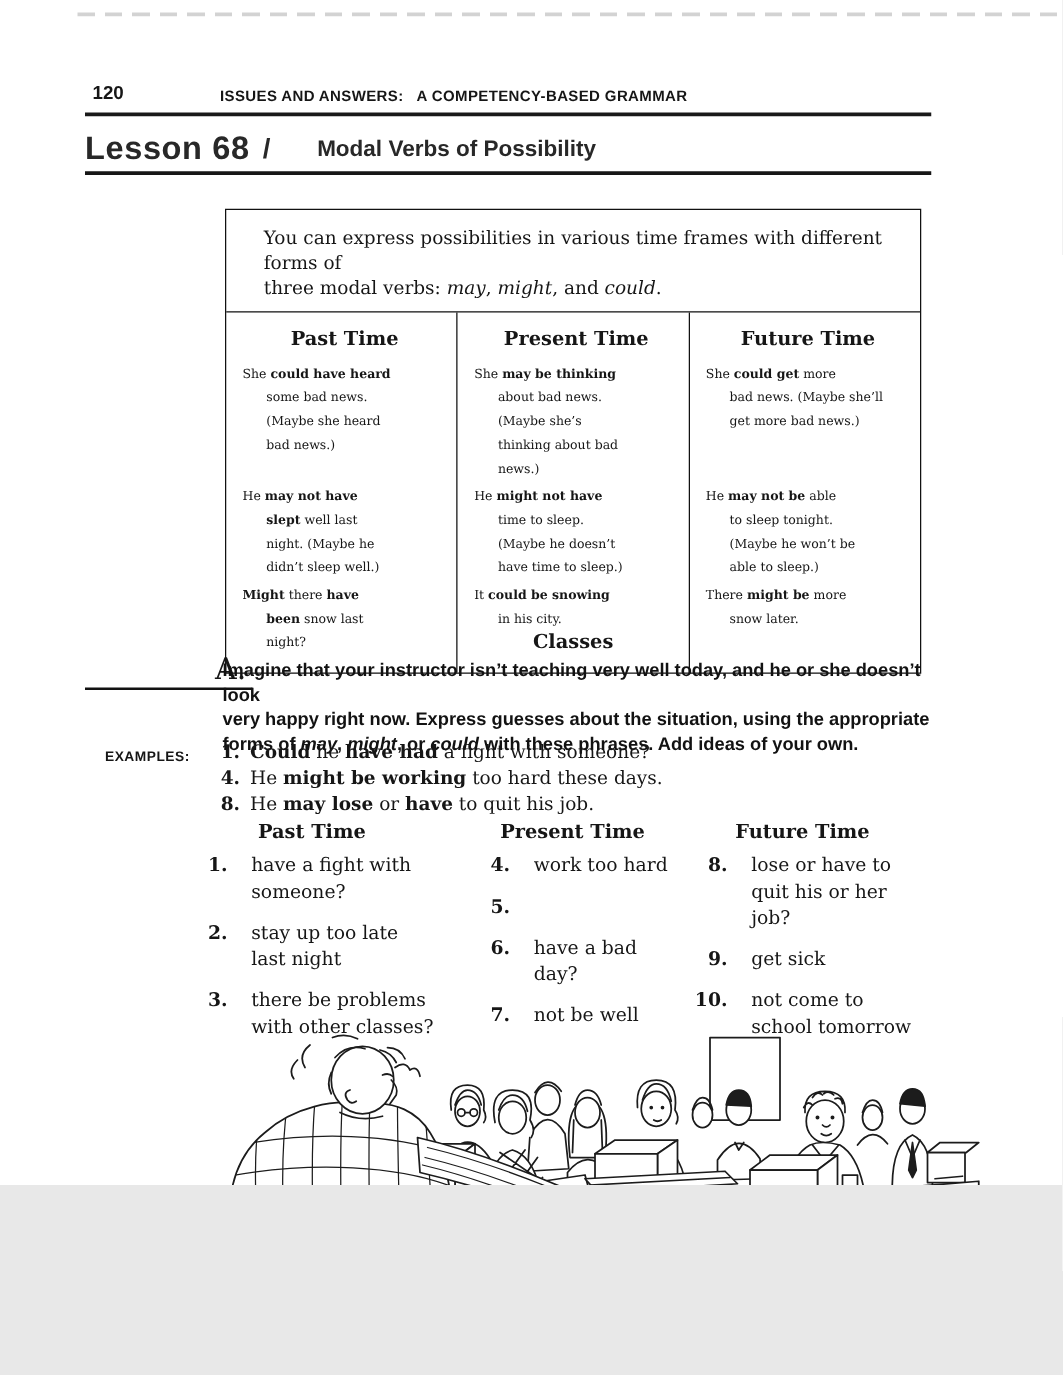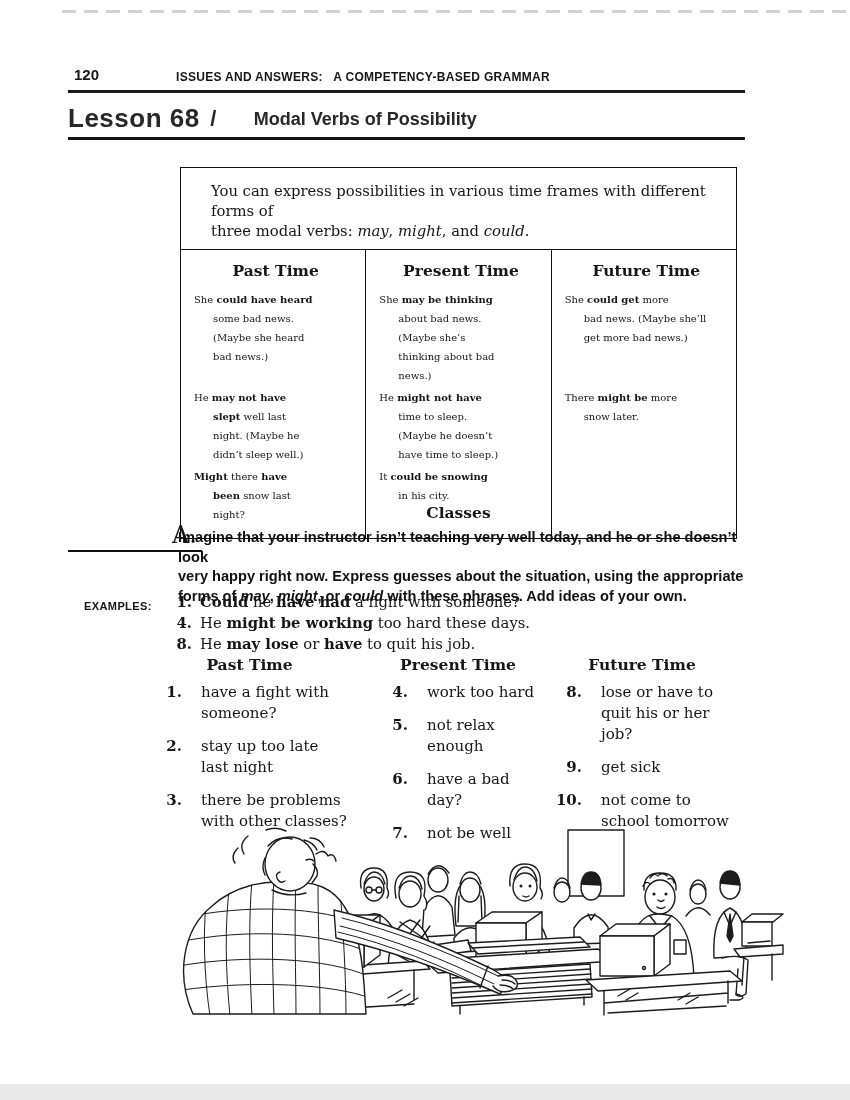--- a/index.html
+++ b/index.html
@@ -1,16 +1,16 @@
 <!DOCTYPE html>
 <html><head>
 <meta charset="utf-8">
 <style>
   html,body{margin:0;padding:0;background:#e8e8e8;}
-  .sheet{position:relative;width:850px;height:1084px;background:#ffffff;overflow:hidden;
+  .sheet{position:relative;width:850px;height:948px;background:#ffffff;overflow:hidden;
          font-family:"DejaVu Serif", serif;color:#161616;}
   .b{font-weight:bold;}
   .i{font-style:italic;}
   .sans{font-family:"Liberation Sans", sans-serif;}
   .abs{position:absolute;}
 
   
   .artifact-top{left:62px;top:10px;width:788px;height:3px;
     background:repeating-linear-gradient(90deg,#c4c4c4 0 14px, transparent 14px 22px);
     opacity:.75;}
@@ -114,20 +114,24 @@
 (Maybe he doesn’t
 have time to sleep.)</span></div>
         <div class="gb-entry"><span>It </span><span class="b">could be snowing</span><span>
 in his city.</span></div>
       </div>
       <div class="gb-col">
         <div class="gb-head">Future Time</div>
         <div class="gb-entry r1"><span>She </span><span class="b">could get</span><span> more
 bad news. (Maybe she’ll
 get more bad news.)</span></div>
+        <div class="gb-entry r2"><span>He </span><span class="b">may not be</span><span> able
+to sleep tonight.
+(Maybe he won’t be
+able to sleep.)</span></div>
         <div class="gb-entry"><span>There </span><span class="b">might be</span><span> more
 snow later.</span></div>
       </div>
     </div>
   </div>
 
   <div class="abs classes-heading">Classes</div>
 
   <div class="abs a-label">A.</div>
   <div class="abs instructions sans"><span>Imagine that your instructor isn’t teaching very well today, and he or she doesn’t look
@@ -170,21 +174,20 @@
   </div>
 
   <div class="abs pcol pcol-present">
     <div class="pcol-head">Present Time</div>
     <div class="pitem">
       <span class="pitem-num">4.</span>
       <span class="pitem-text">work too hard</span>
     </div>
     <div class="pitem">
       <span class="pitem-num">5.</span>
-      <span class="pitem-text">not relax enough</span>
     </div>
     <div class="pitem">
       <span class="pitem-num">6.</span>
       <span class="pitem-text">have a bad day?</span>
     </div>
     <div class="pitem">
       <span class="pitem-num">7.</span>
       <span class="pitem-text">not be well</span>
     </div>
   </div>

